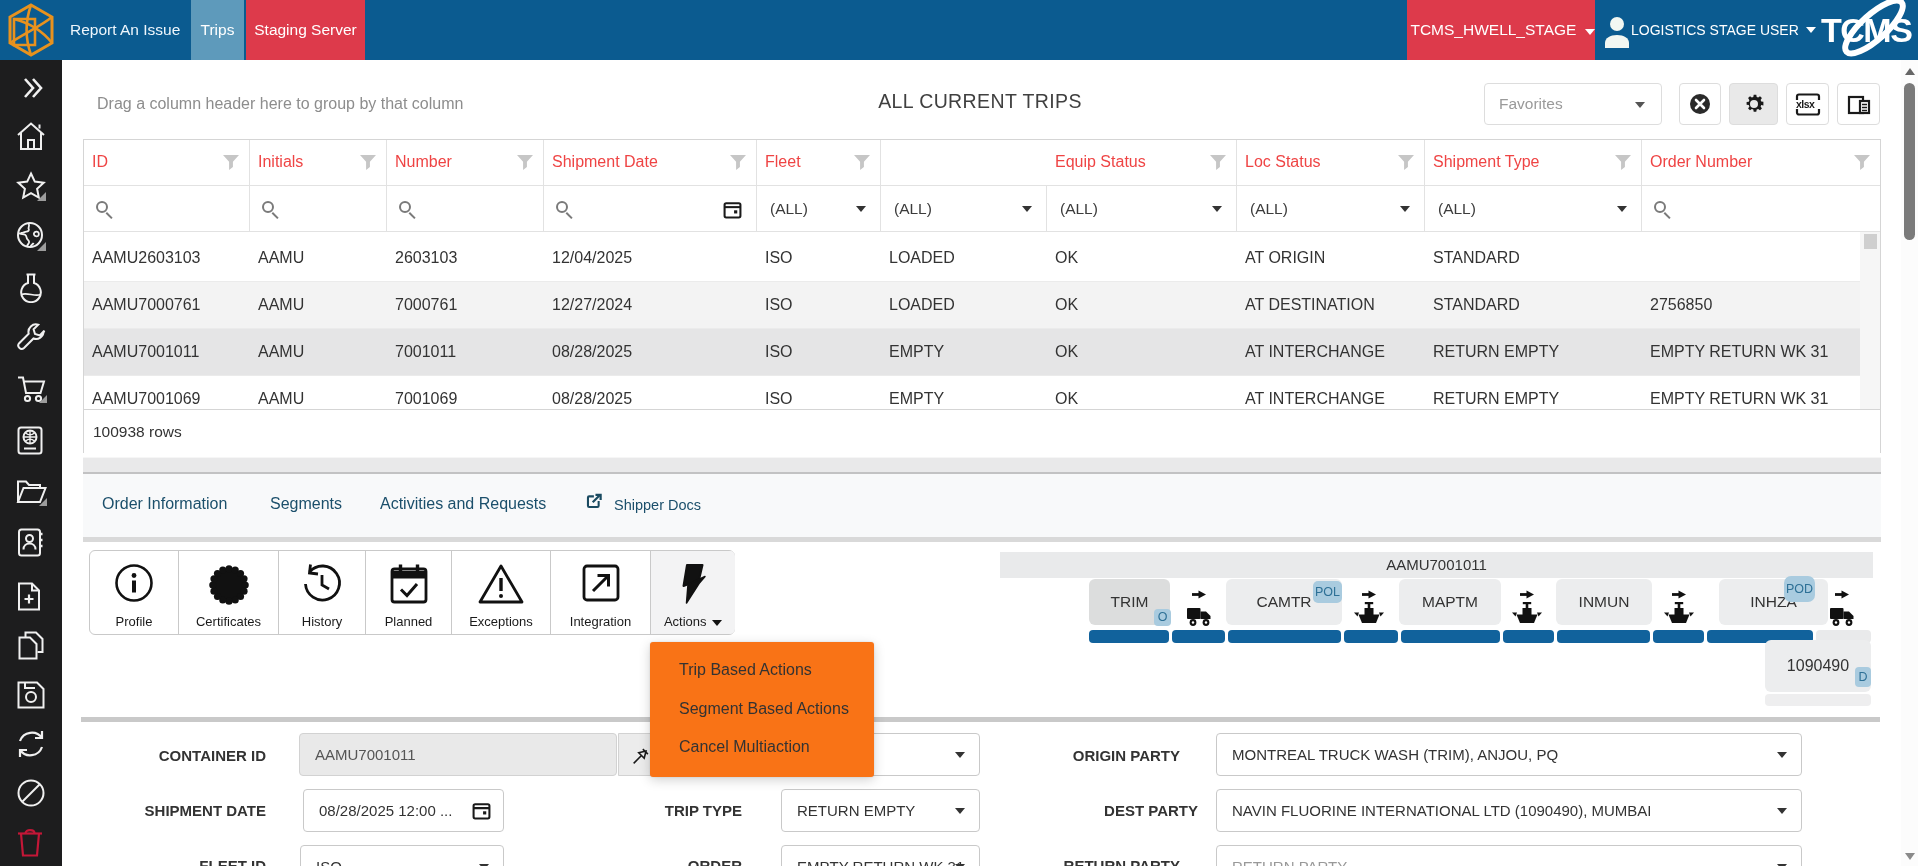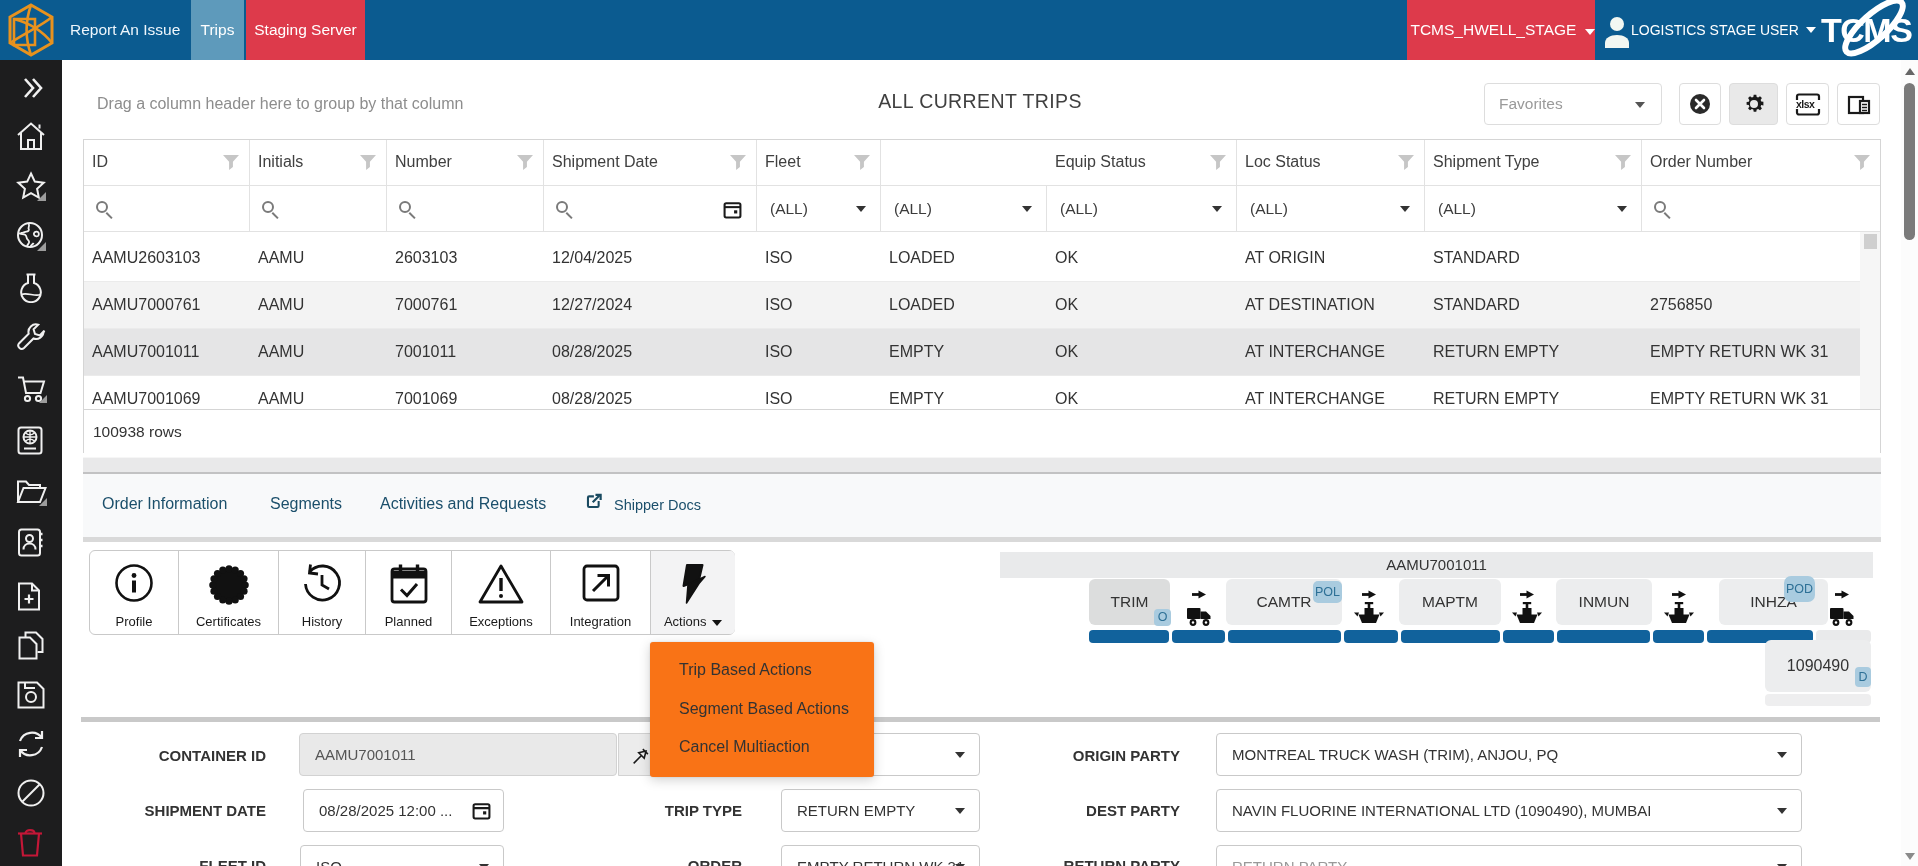--- a/index.html
+++ b/index.html
@@ -24,21 +24,21 @@
 #dragtxt { position:absolute; left:97px; top:95px; font-size:16px; color:#8d8d8d; }
 #gridtitle { position:absolute; left:600px; top:90px; width:760px; text-align:center; font-size:19.5px; color:#404040; letter-spacing:.4px; }
 .hbtn { position:absolute; top:83px; height:42px; background:#fff; border:1px solid #ddd; border-radius:4px; }
 #fav { left:1484px; width:178px;padding-left:8px; }
 #fav .t { position:absolute; left:14px; top:0; line-height:40px; font-size:15.5px; color:#9a9a9a; }
 .caret { width:0; height:0; border-left:5px solid transparent; border-right:5px solid transparent; border-top:6px solid #555; display:inline-block; }
 
 
 #grid { position:absolute; left:83px; top:139px; width:1798px; height:314px; border:1px solid #d5d5d5; background:#fff; }
 .hcell { position:absolute; top:0; height:45px; border-right:1px solid #e2e2e2; }
-.hcell .lbl { position:absolute; left:8px; top:0; line-height:44px; font-size:16px; color:#404040; white-space:nowrap; }
+.hcell .lbl { position:absolute; left:8px; top:0; line-height:44px; font-size:16px; color:#ef4444; white-space:nowrap; }
 .fcell { position:absolute; top:45px; height:47px; border-right:1px solid #e2e2e2; border-top:1px solid #e2e2e2; border-bottom:1px solid #e2e2e2; }
 .row { position:absolute; left:0; width:1776px; height:47px; border-bottom:1px solid #ebebeb; }
 .cell { position:absolute; top:0; height:47px; line-height:46px; font-size:16px; color:#333; padding-left:8px; white-space:nowrap; overflow:hidden; }
 #pager { position:absolute; left:0px; top:269px; width:1796px; height:44px; border-top:1px solid #d5d5d5; background:#fff; }
 #pager span { position:absolute; left:9px; top:0; line-height:43px; font-size:15.5px; color:#333; }
 
 .hcell::after { content:""; position:absolute; right:10px; top:15px; width:16px; height:15px;
   background:#c6c6c6; clip-path:polygon(0 0, 100% 0, 62% 45%, 62% 80%, 38% 100%, 38% 45%); }
 .mag { position:absolute; left:12px; top:15px; width:12px; height:12px; border:2px solid #7a7a7a; border-radius:50%; }
 .mag::after { content:""; position:absolute; left:9px; top:9px; width:7.5px; height:2.2px; background:#7a7a7a; transform:rotate(45deg); transform-origin:0 0; }
@@ -586,21 +586,21 @@
   <div class="flabel" style="right:1652px;top:802px;">SHIPMENT DATE</div>
   <div class="input" style="left:303px;top:789px;width:201px;">08/28/2025 12:00 ...
     <svg width="19" height="19" viewBox="0 0 24 24" style="position:absolute;right:12px;top:11px">
       <rect x="2" y="4" width="20" height="18" rx="2" fill="none" stroke="#1a1a1a" stroke-width="2.6"></rect>
       <path d="M2 9 h20" stroke="#1a1a1a" stroke-width="2.6"></path>
       <rect x="14" y="13" width="4" height="4" fill="#1a1a1a"></rect>
     </svg>
   </div>
   <div class="flabel" style="right:1176px;top:802px;">TRIP TYPE</div>
   <div class="input" style="left:781px;top:789px;width:199px;">RETURN EMPTY<span class="arr caret" style="border-top-color:#333"></span></div>
-  <div class="flabel" style="right:738px;top:802px;margin-left:48px;">DEST PARTY</div>
+  <div class="flabel" style="right:720px;top:802px;margin-left:48px;">DEST PARTY</div>
   <div class="input" style="left:1216px;top:789px;width:586px;">NAVIN FLUORINE INTERNATIONAL LTD (1090490), MUMBAI<span class="arr caret" style="border-top-color:#333"></span></div>
 
   <div class="flabel" style="right:1652px;top:857px;">FLEET ID</div>
   <div class="input" style="left:300px;top:845px;width:204px;">ISO<span class="arr caret" style="border-top-color:#333"></span></div>
   <div class="flabel" style="right:1176px;top:857px;">ORDER</div>
   <div class="input" style="left:781px;top:845px;width:199px;">EMPTY RETURN WK 31<span class="arr caret" style="border-top-color:#333"></span></div>
   <div class="flabel" style="right:738px;top:857px;">RETURN PARTY</div>
   <div class="input" style="left:1216px;top:845px;width:586px;color:#999;">RETURN PARTY<span class="arr caret" style="border-top-color:#333"></span></div>
 
   <div id="vscroll">

